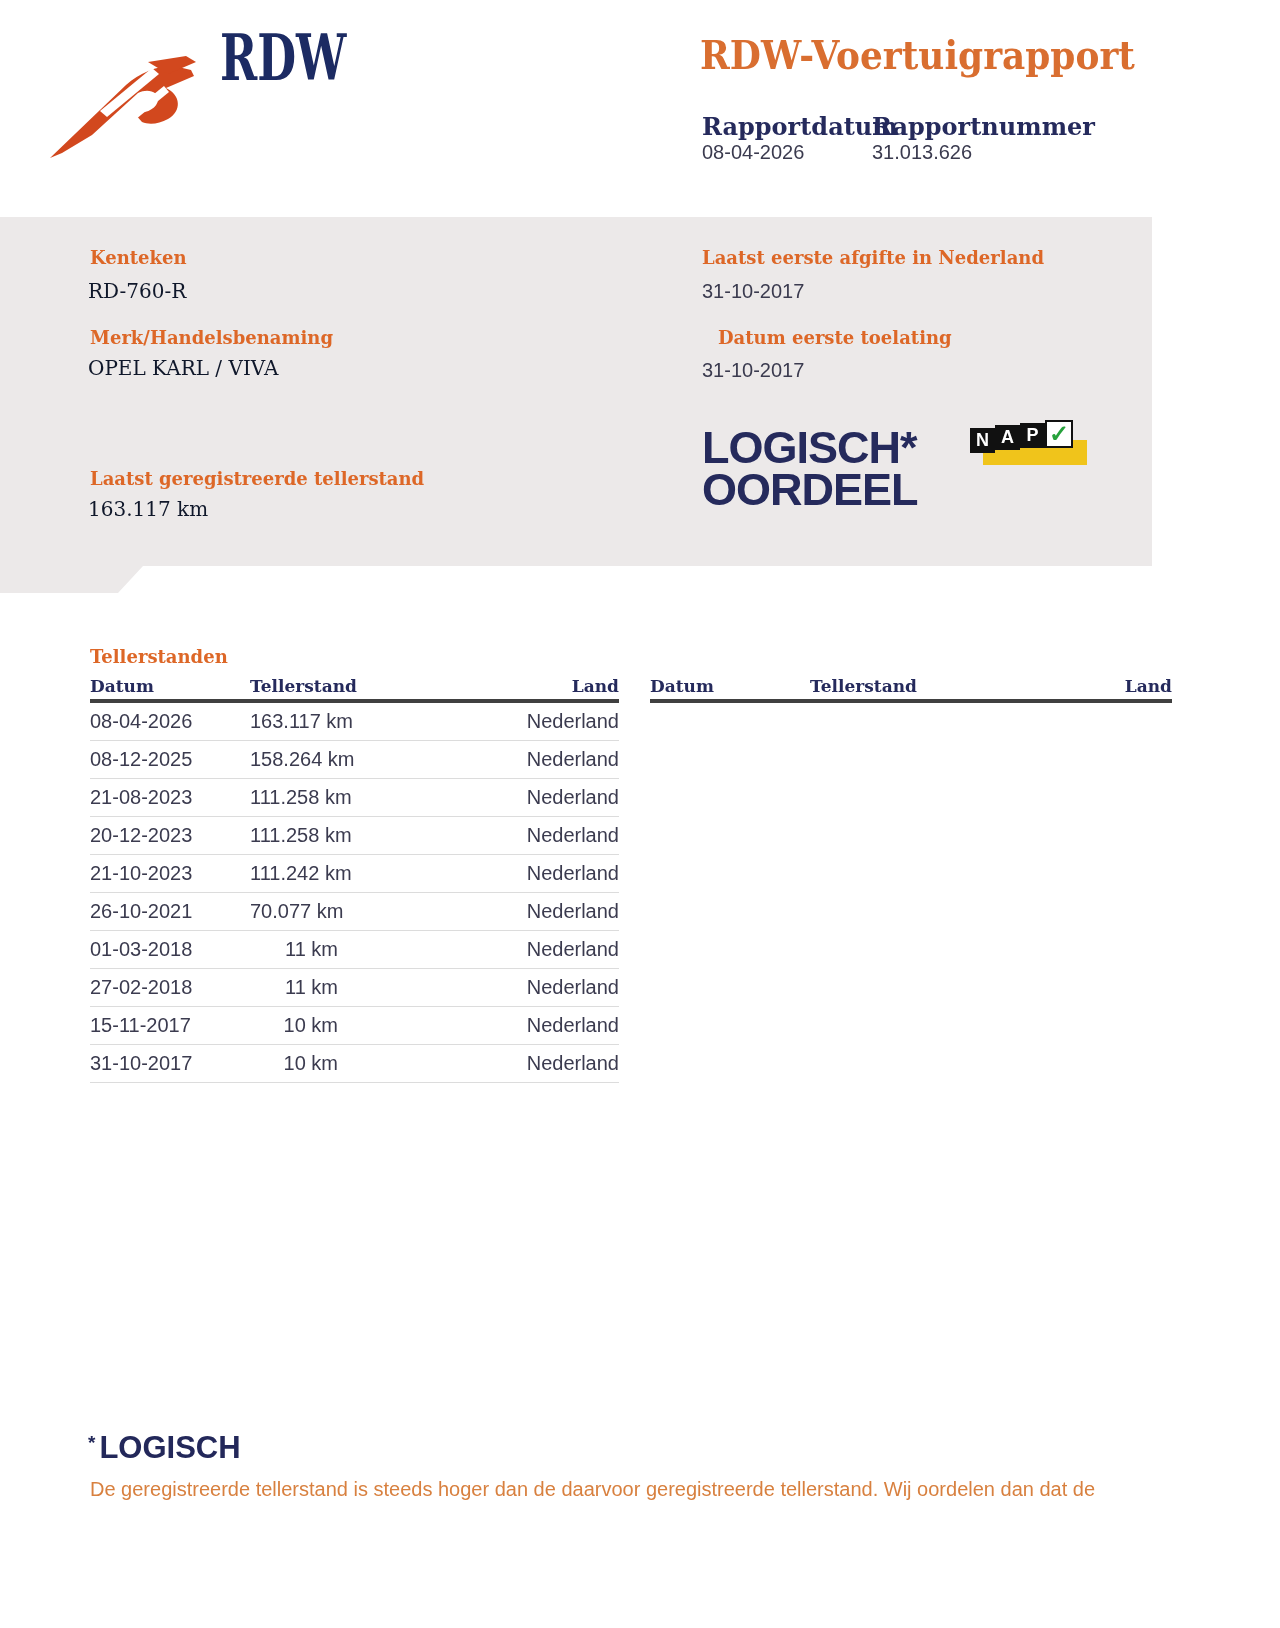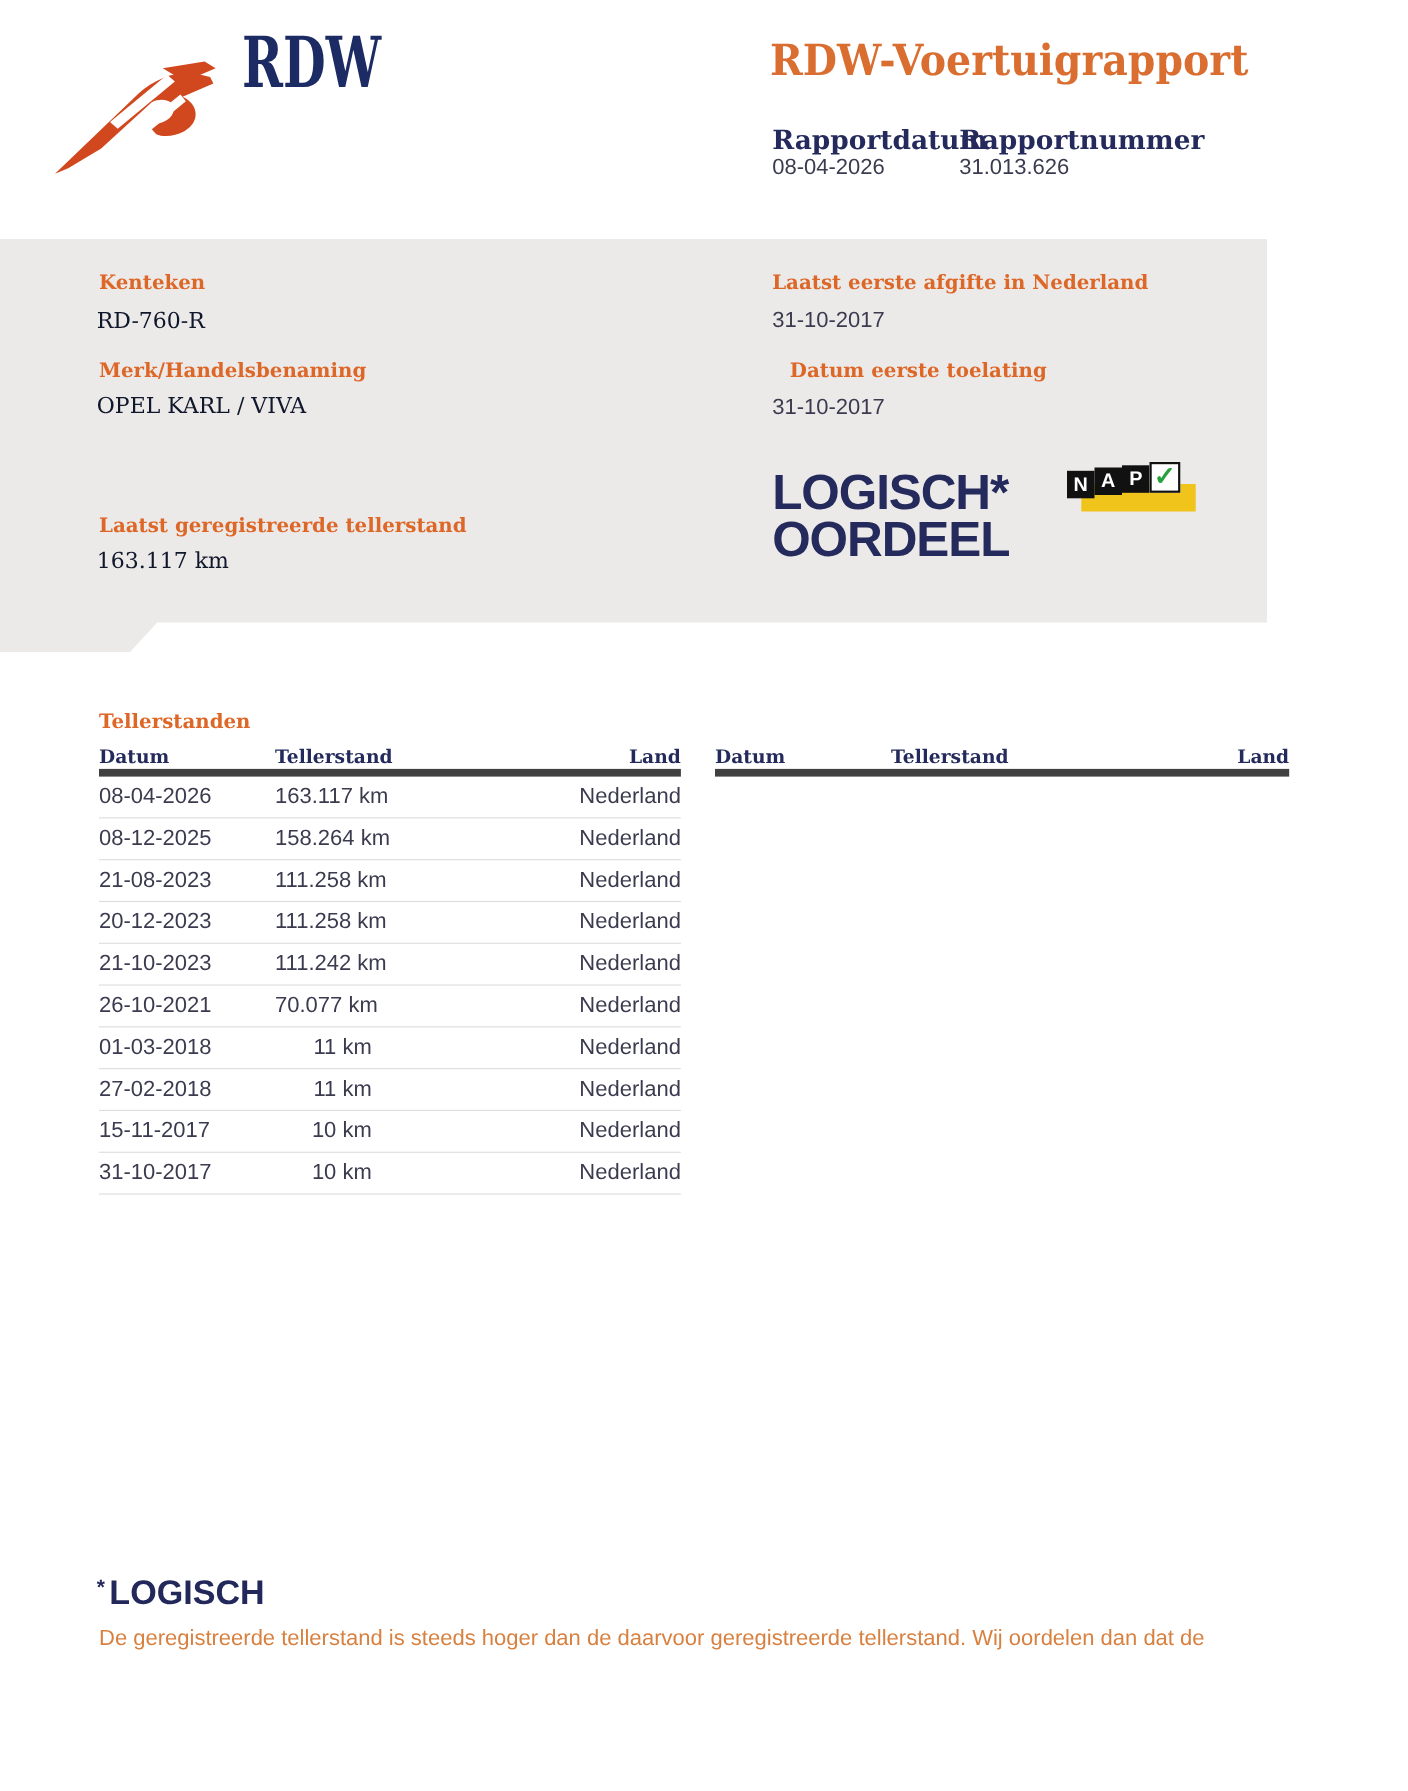--- a/index.html
+++ b/index.html
@@ -56,21 +56,21 @@
   }
   
   .tbl-title{
     position:absolute;left:90px;top:646px;
     font-family:"DejaVu Serif",serif;font-weight:bold;font-size:18px;color:#DD6727;
   }
   .mtable{position:absolute;top:676px;}
   .mtable.left{left:90px;width:529px;}
   .mtable.right{left:650px;width:522px;}
   .thead{
-    display:flex;align-items:flex-end;height:23px;border-bottom:7px solid #404040;
+    display:flex;align-items:flex-start;height:23px;border-bottom:4px solid #404040;
     font-family:"DejaVu Serif",serif;font-weight:bold;font-size:17px;color:#252A5C;
   }
   .thead .c1{width:160px;}
   .thead .c2{width:88px;white-space:nowrap;}
   .thead .c3{flex:1;text-align:right;}
   .trow{
     display:flex;align-items:center;height:37px;border-bottom:1px solid #DCDCDC;
     font-size:20px;color:#3B3B4F;
   }
   .trow .cell.datum{width:160px;}

